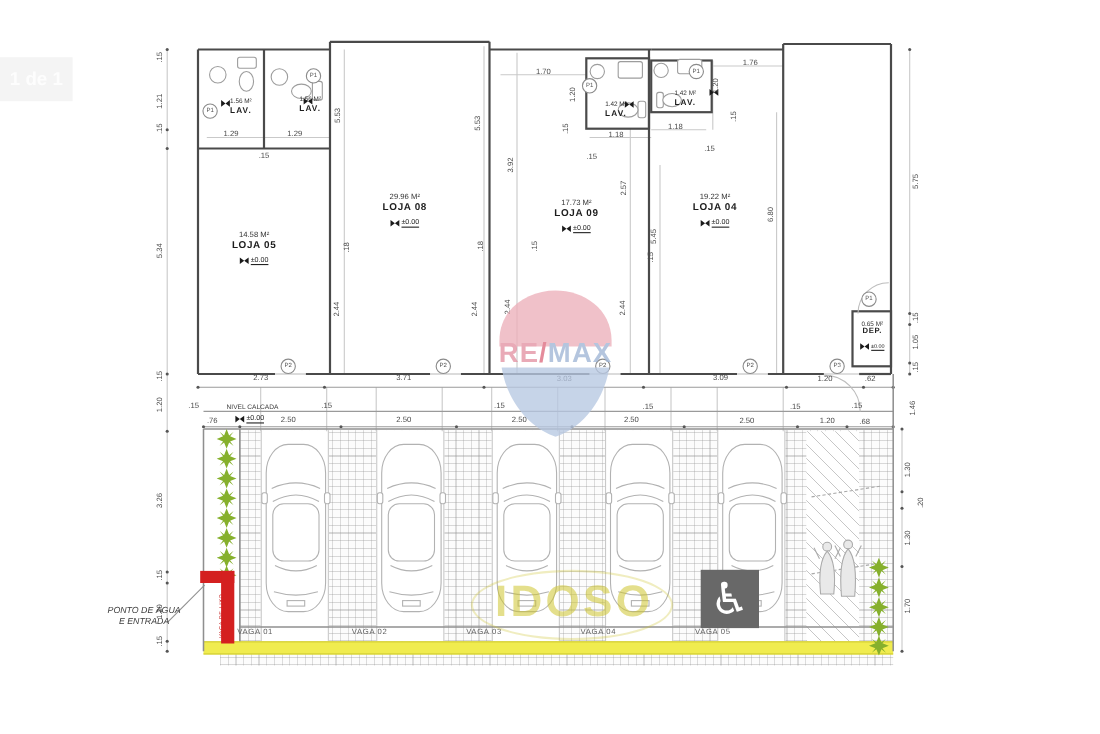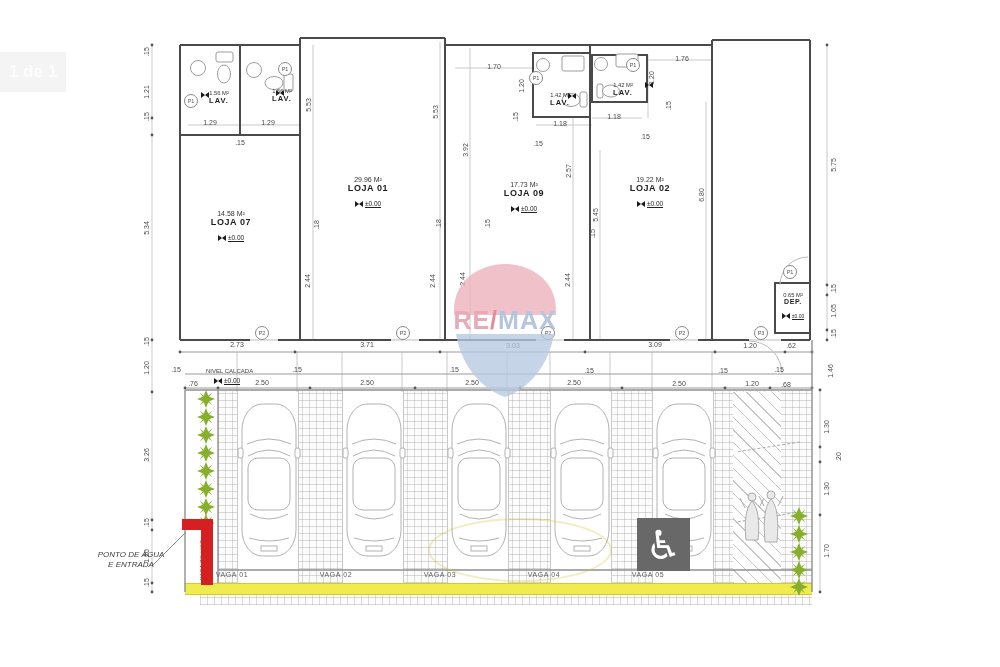--- a/index.html
+++ b/index.html
@@ -262,45 +262,45 @@
   </svg>
 
   
   <div class="abs redpart" style="left:182px;top:519px;width:31px;height:11px;"></div>
   <div class="abs redpart" style="left:201px;top:519px;width:12px;height:66px;"></div>
   <span class="abs" id="rednote" style="left:199px;top:580px;">VAGA DE LIXO</span>
 
   
   <div class="abs room" style="left:231px;top:210px;">
     <span class="area">14.58 M²</span>
-    <span class="nm">LOJA 07</span>
+    <span class="nm">LOJA 05</span>
     <span class="lvlrow">
         <span class="bt"></span>
         <span class="lv">±0.00</span>
       </span>
   </div>
   <div class="abs room" style="left:368px;top:176px;">
     <span class="area">29.96 M²</span>
-    <span class="nm">LOJA 01</span>
+    <span class="nm">LOJA 08</span>
     <span class="lvlrow">
         <span class="bt"></span>
         <span class="lv">±0.00</span>
       </span>
   </div>
   <div class="abs room" style="left:524px;top:181px;">
     <span class="area">17.73 M²</span>
     <span class="nm">LOJA 09</span>
     <span class="lvlrow">
         <span class="bt"></span>
         <span class="lv">±0.00</span>
       </span>
   </div>
   <div class="abs room" style="left:650px;top:176px;">
     <span class="area">19.22 M²</span>
-    <span class="nm">LOJA 02</span>
+    <span class="nm">LOJA 04</span>
     <span class="lvlrow">
         <span class="bt"></span>
         <span class="lv">±0.00</span>
       </span>
   </div>
   <div class="abs room" style="left:793px;top:292px;width:40px;">
     <span class="area" style="font-size:5.8px;">0.65 M²</span>
     <span class="nm" style="font-size:7px;">DEP.</span>
     <span class="lvlrow" style="font-size:5px;">
         <span class="bt"></span>
@@ -433,20 +433,21 @@
   <span class="abs vaga" style="left:648px;top:571px;">VAGA 05</span>
 
   
   <div class="abs" id="ponto" style="left:85px;top:550px;">
     <span>PONTO DE ÁGUA</span><br>
     <span>E ENTRADA</span>
   </div>
 
   
   <div class="abs" id="idoso-ring" style="left:428px;top:518px;width:180px;height:60px;"></div>
+  <span class="abs" id="idoso" style="left:450px;top:525px;">IDOSO</span>
   <div class="abs" id="handicap" style="left:637px;top:518px;width:53px;height:53px;">
     <span>♿</span>
   </div>
 
   
   <svg class="abs" style="left:440px;top:258px;opacity:.78;z-index:7;" width="130" height="140" viewBox="0 0 130 140">
     <path d="M14,52 C14,22 40,6 65,6 C90,6 116,22 116,52 L116,57 L14,57 Z" fill="#edb0ba"></path>
     <path d="M16,76 L114,76 C108,112 84,133 65,139 C46,133 22,112 16,76 Z" fill="#b7c8e2"></path>
     <text x="65" y="71" text-anchor="middle" font-size="25" font-weight="bold" letter-spacing="1">
       <tspan fill="#e393a3">RE</tspan><tspan fill="#dd6b7f">/</tspan><tspan fill="#9fb6d6">MAX</tspan>

